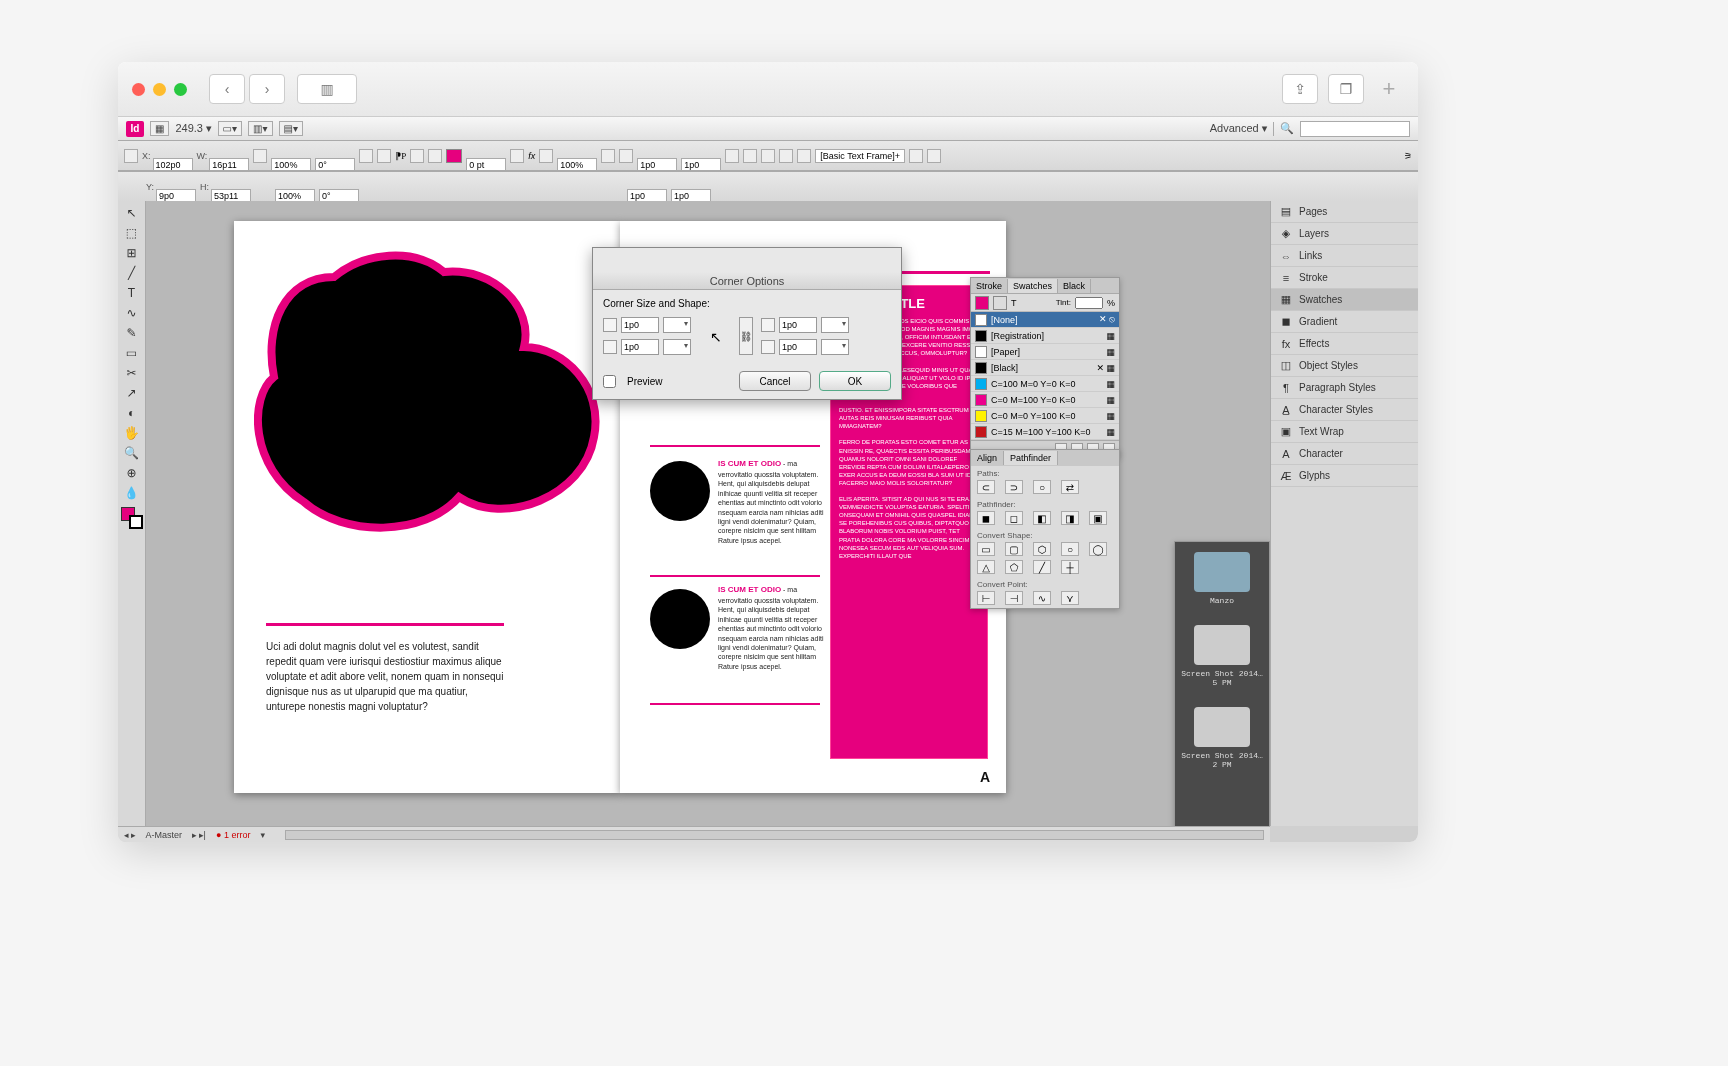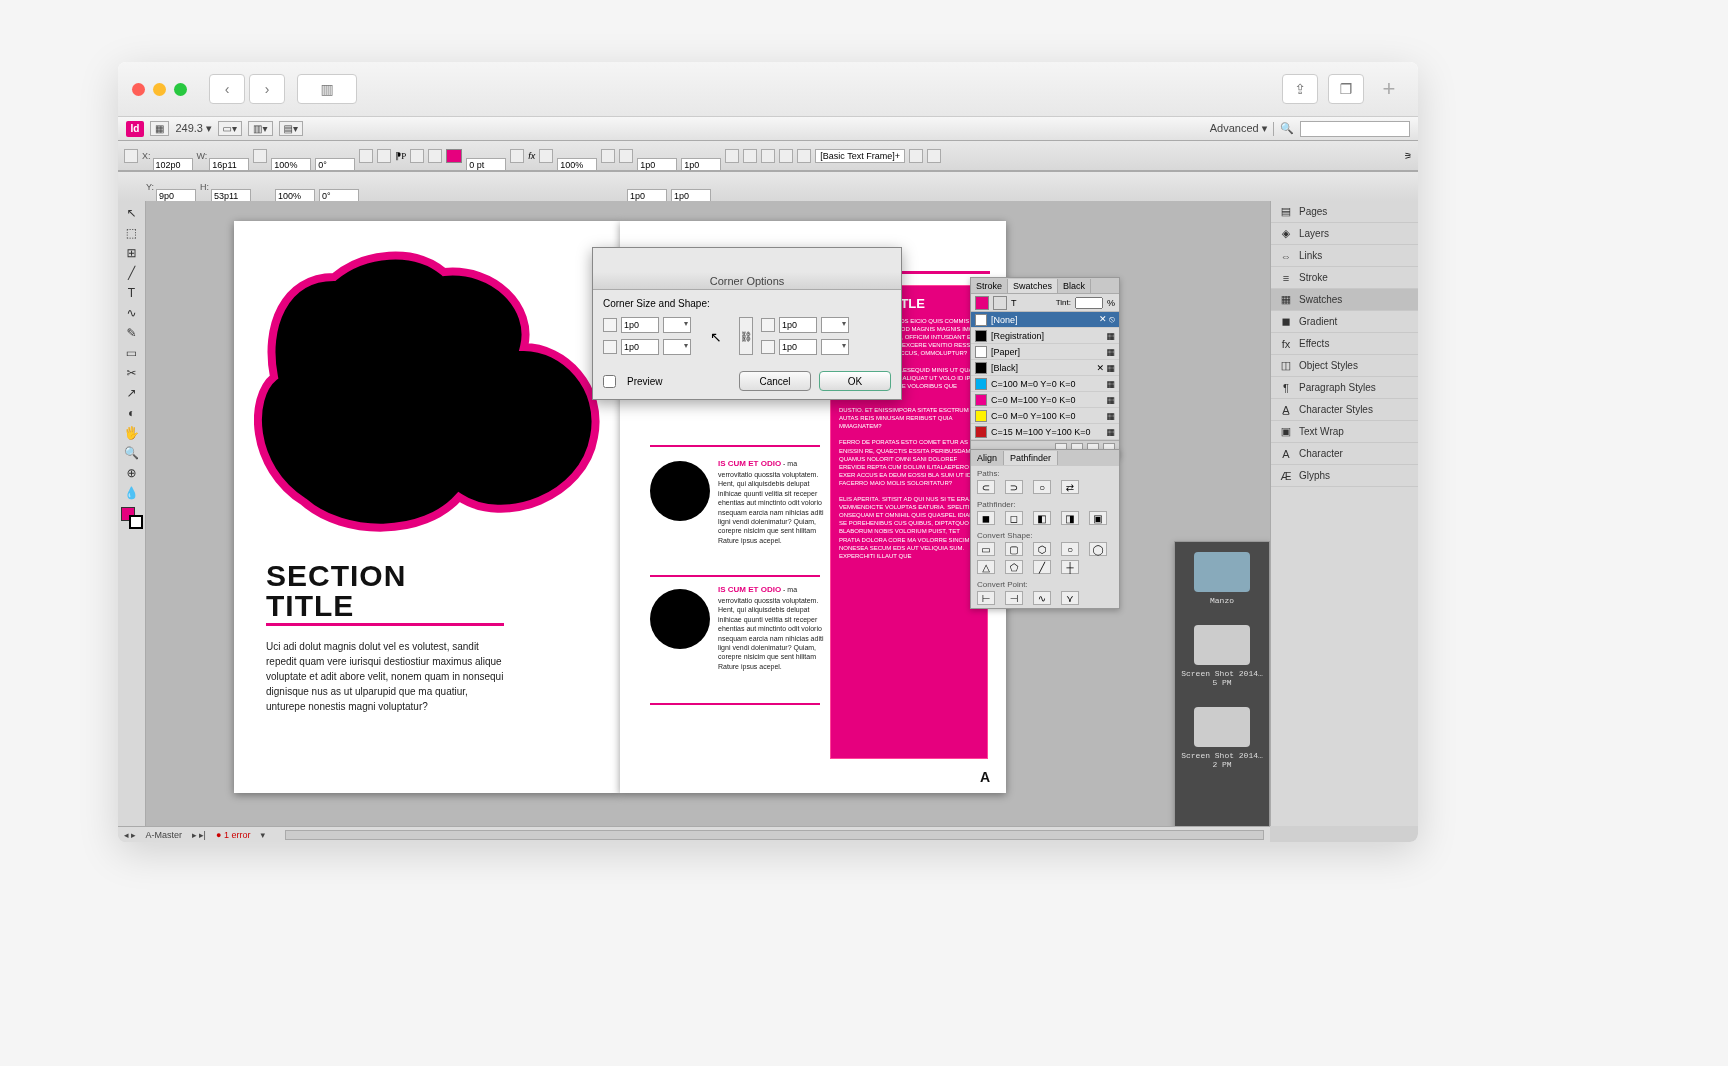--- a/index.html
+++ b/index.html
@@ -296,24 +296,20 @@
           </div>
       </div>
 
       <div class="canvas-wrap">
         <div class="page l">
           <div class="blob">
             <svg viewBox="0 0 360 300">
               <path d="M80 30 C30 30 10 80 20 130 C-5 150 -5 220 50 255 C90 290 170 290 205 250 C250 280 330 250 340 190 C350 140 310 100 270 100 C280 60 240 20 190 25 C160 0 110 5 80 30 Z" fill="#000" stroke="#e6007e" stroke-width="8"></path>
             </svg>
           </div>
-          <div class="sec-title">
-            <span>SECTION</span><br>
-            <span>TITLE</span>
-          </div>
           <div class="pink-rule"></div>
           <div class="body-txt">Uci adi dolut magnis dolut vel es volutest, sandit repedit quam vere iurisqui destiostiur maximus alique voluptate et adit abore velit, nonem quam in nonsequi dignisque nus as ut ulparupid que ma quatiur, unturepe nonestis magni voluptatur?</div>
         </div>
 
         <div class="page r">
           <div class="rh-head">HAIR STYLES</div>
           <div class="rh-hr"></div>
 
           <div class="col-txt" style="left:88px;top:130px;">ehentias aut minctinto odit volorio nsequam earcia nam nihicias aditi ligni vendi dolenimatur? Quiam, corepre nisicim que sent hilitam Rature ipsus acepel.</div>
           <div class="col-txt" style="left:30px;top:220px;width:170px;">

